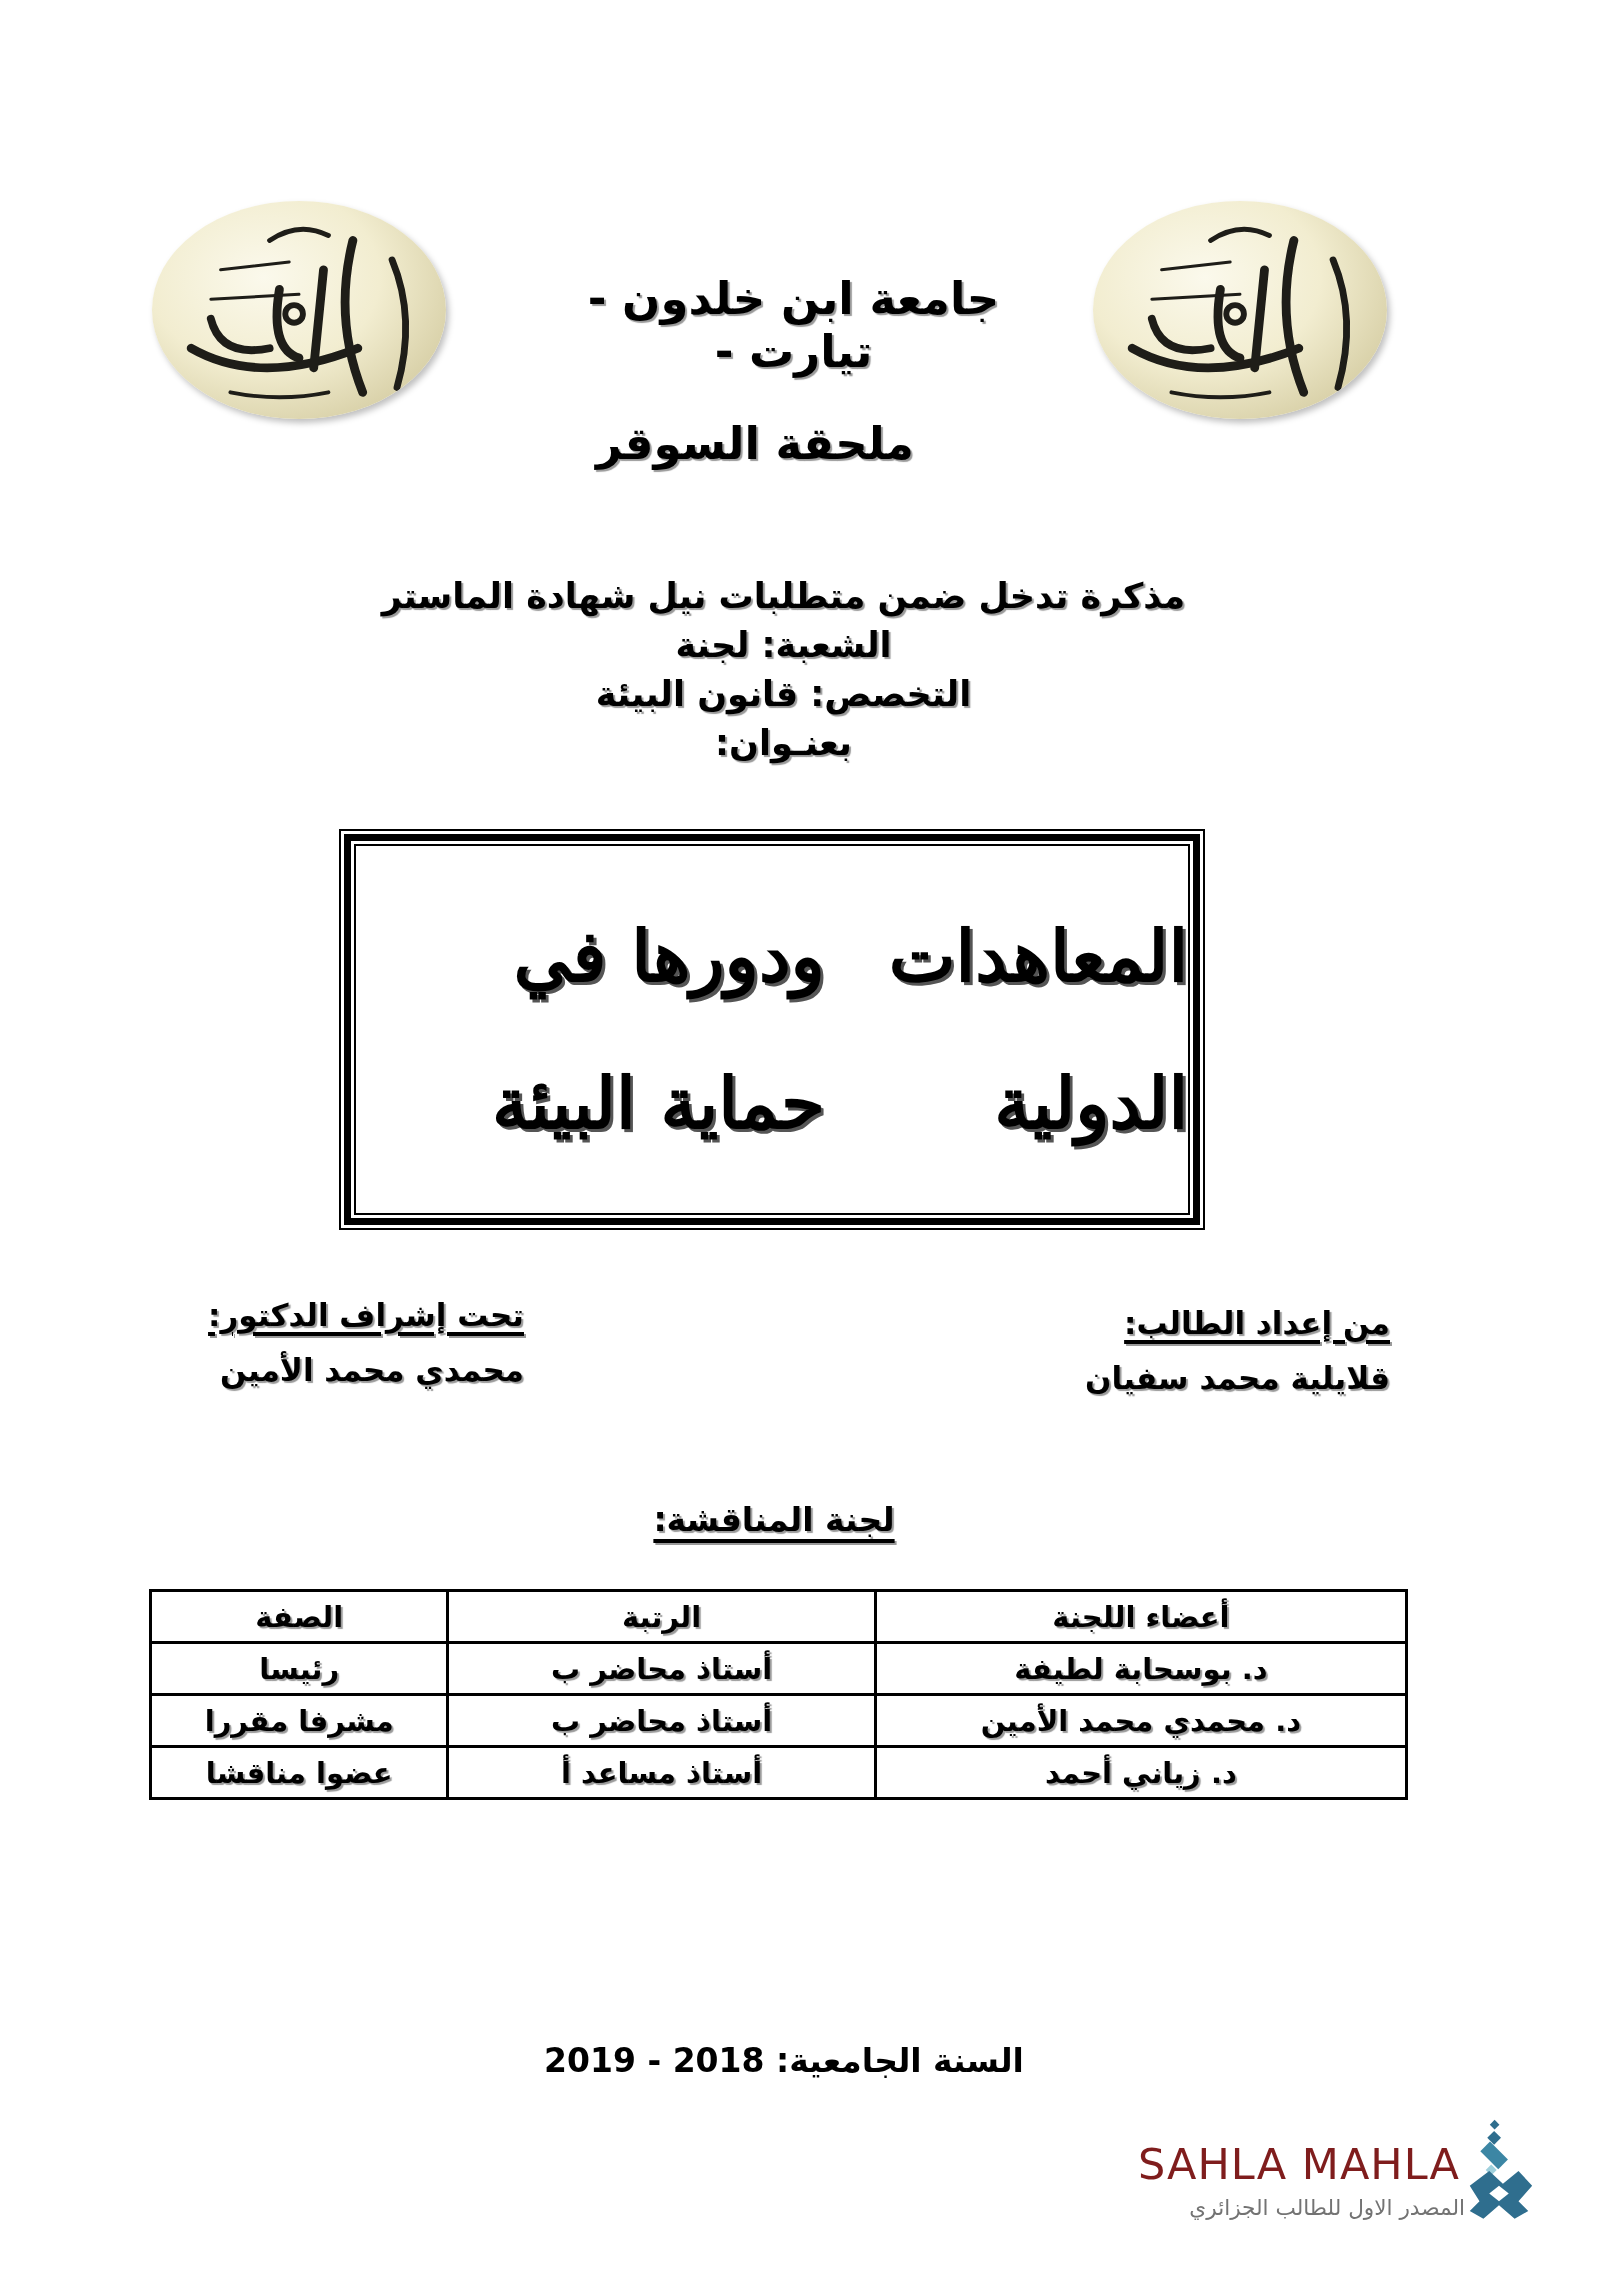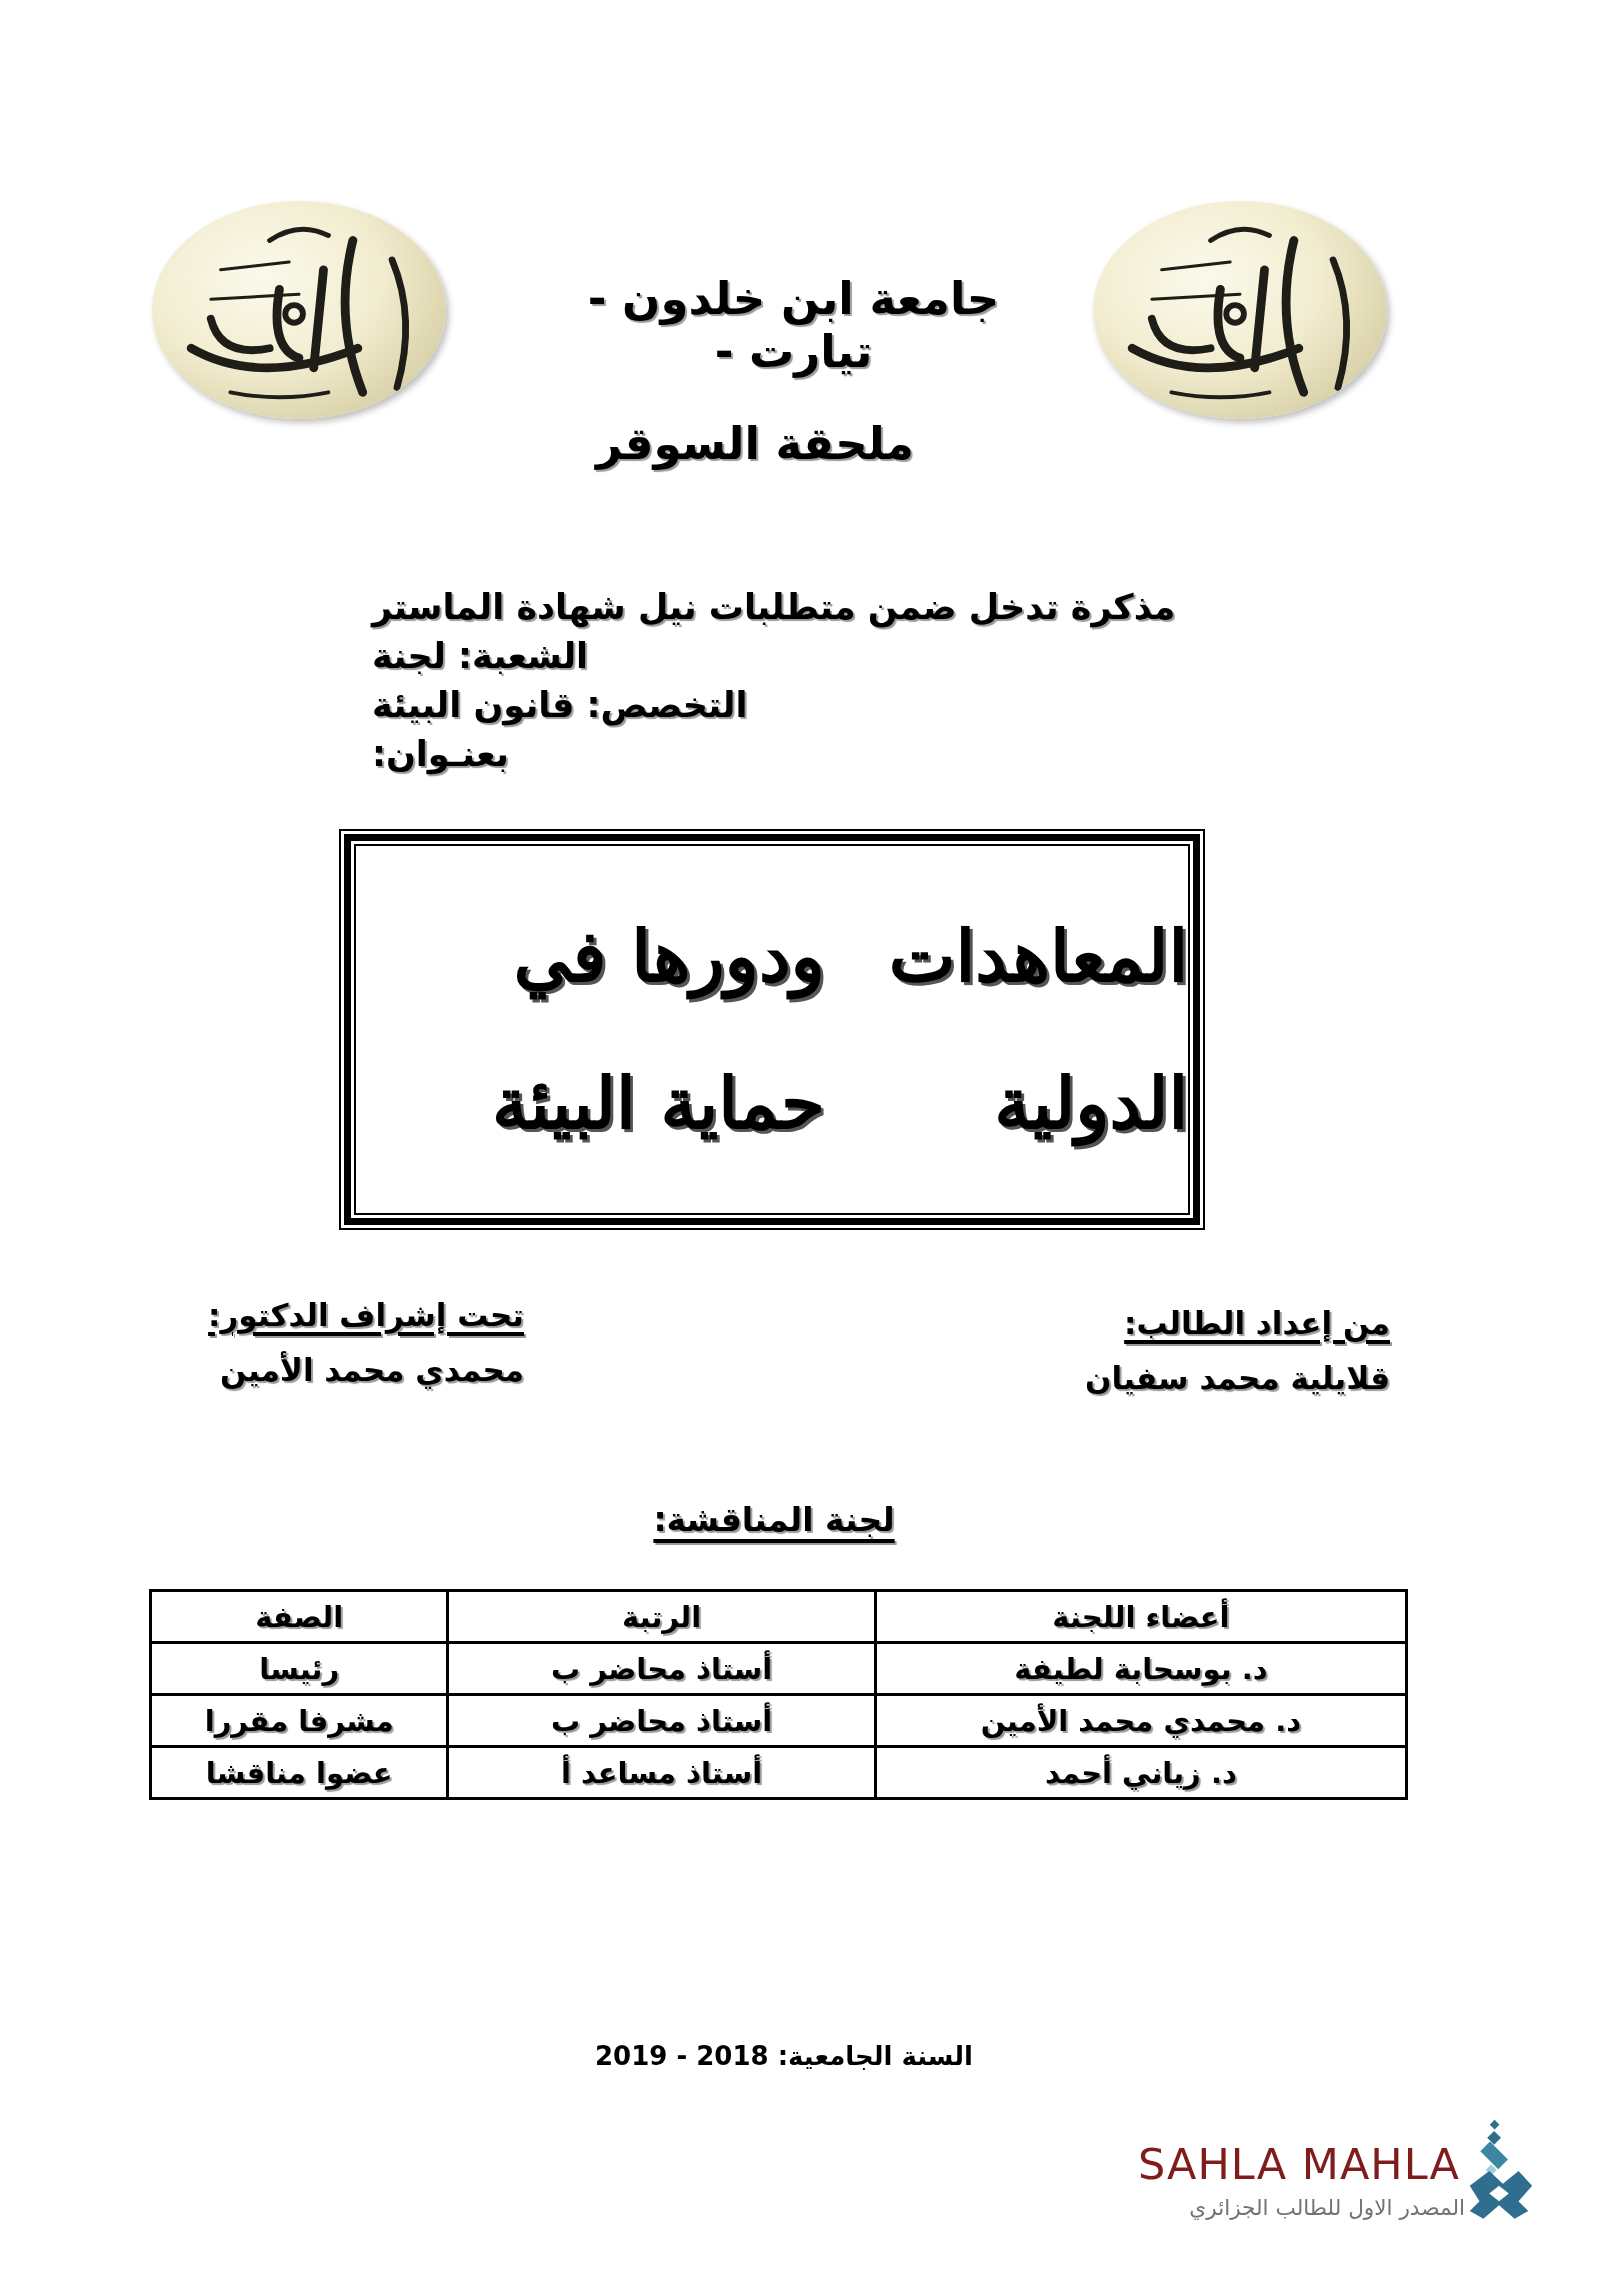--- a/index.html
+++ b/index.html
@@ -48,26 +48,25 @@
       font-size: 45px;
       font-weight: bold;
       direction: rtl;
     }
 
     .memo-block {
       position: absolute;
       left: 372px;
       width: 823px;
       top: 572px;
-      text-align: left;
+      text-align: center;
       direction: rtl;
       font-weight: bold;
       font-size: 35px;
       line-height: 49px;
-      margin-top: 11px;
     }
 
     .title-box {
       position: absolute;
       left: 339px;
       top: 829px;
       width: 866px;
       height: 401px;
       box-sizing: border-box;
       border: 2px solid #000;
@@ -151,21 +150,21 @@
     .col-role { width: 292px; }
 
     .year {
       position: absolute;
       left: 529px;
       width: 510px;
       top: 2041px;
       text-align: center;
       direction: rtl;
       font-weight: bold;
-      font-size: 26px;
+      font-size: 33px;
     }
 
     .brand {
       position: absolute;
       left: 1088px;
       top: 2117px;
       width: 461px;
       height: 108px;
     }
     .brand-name {

